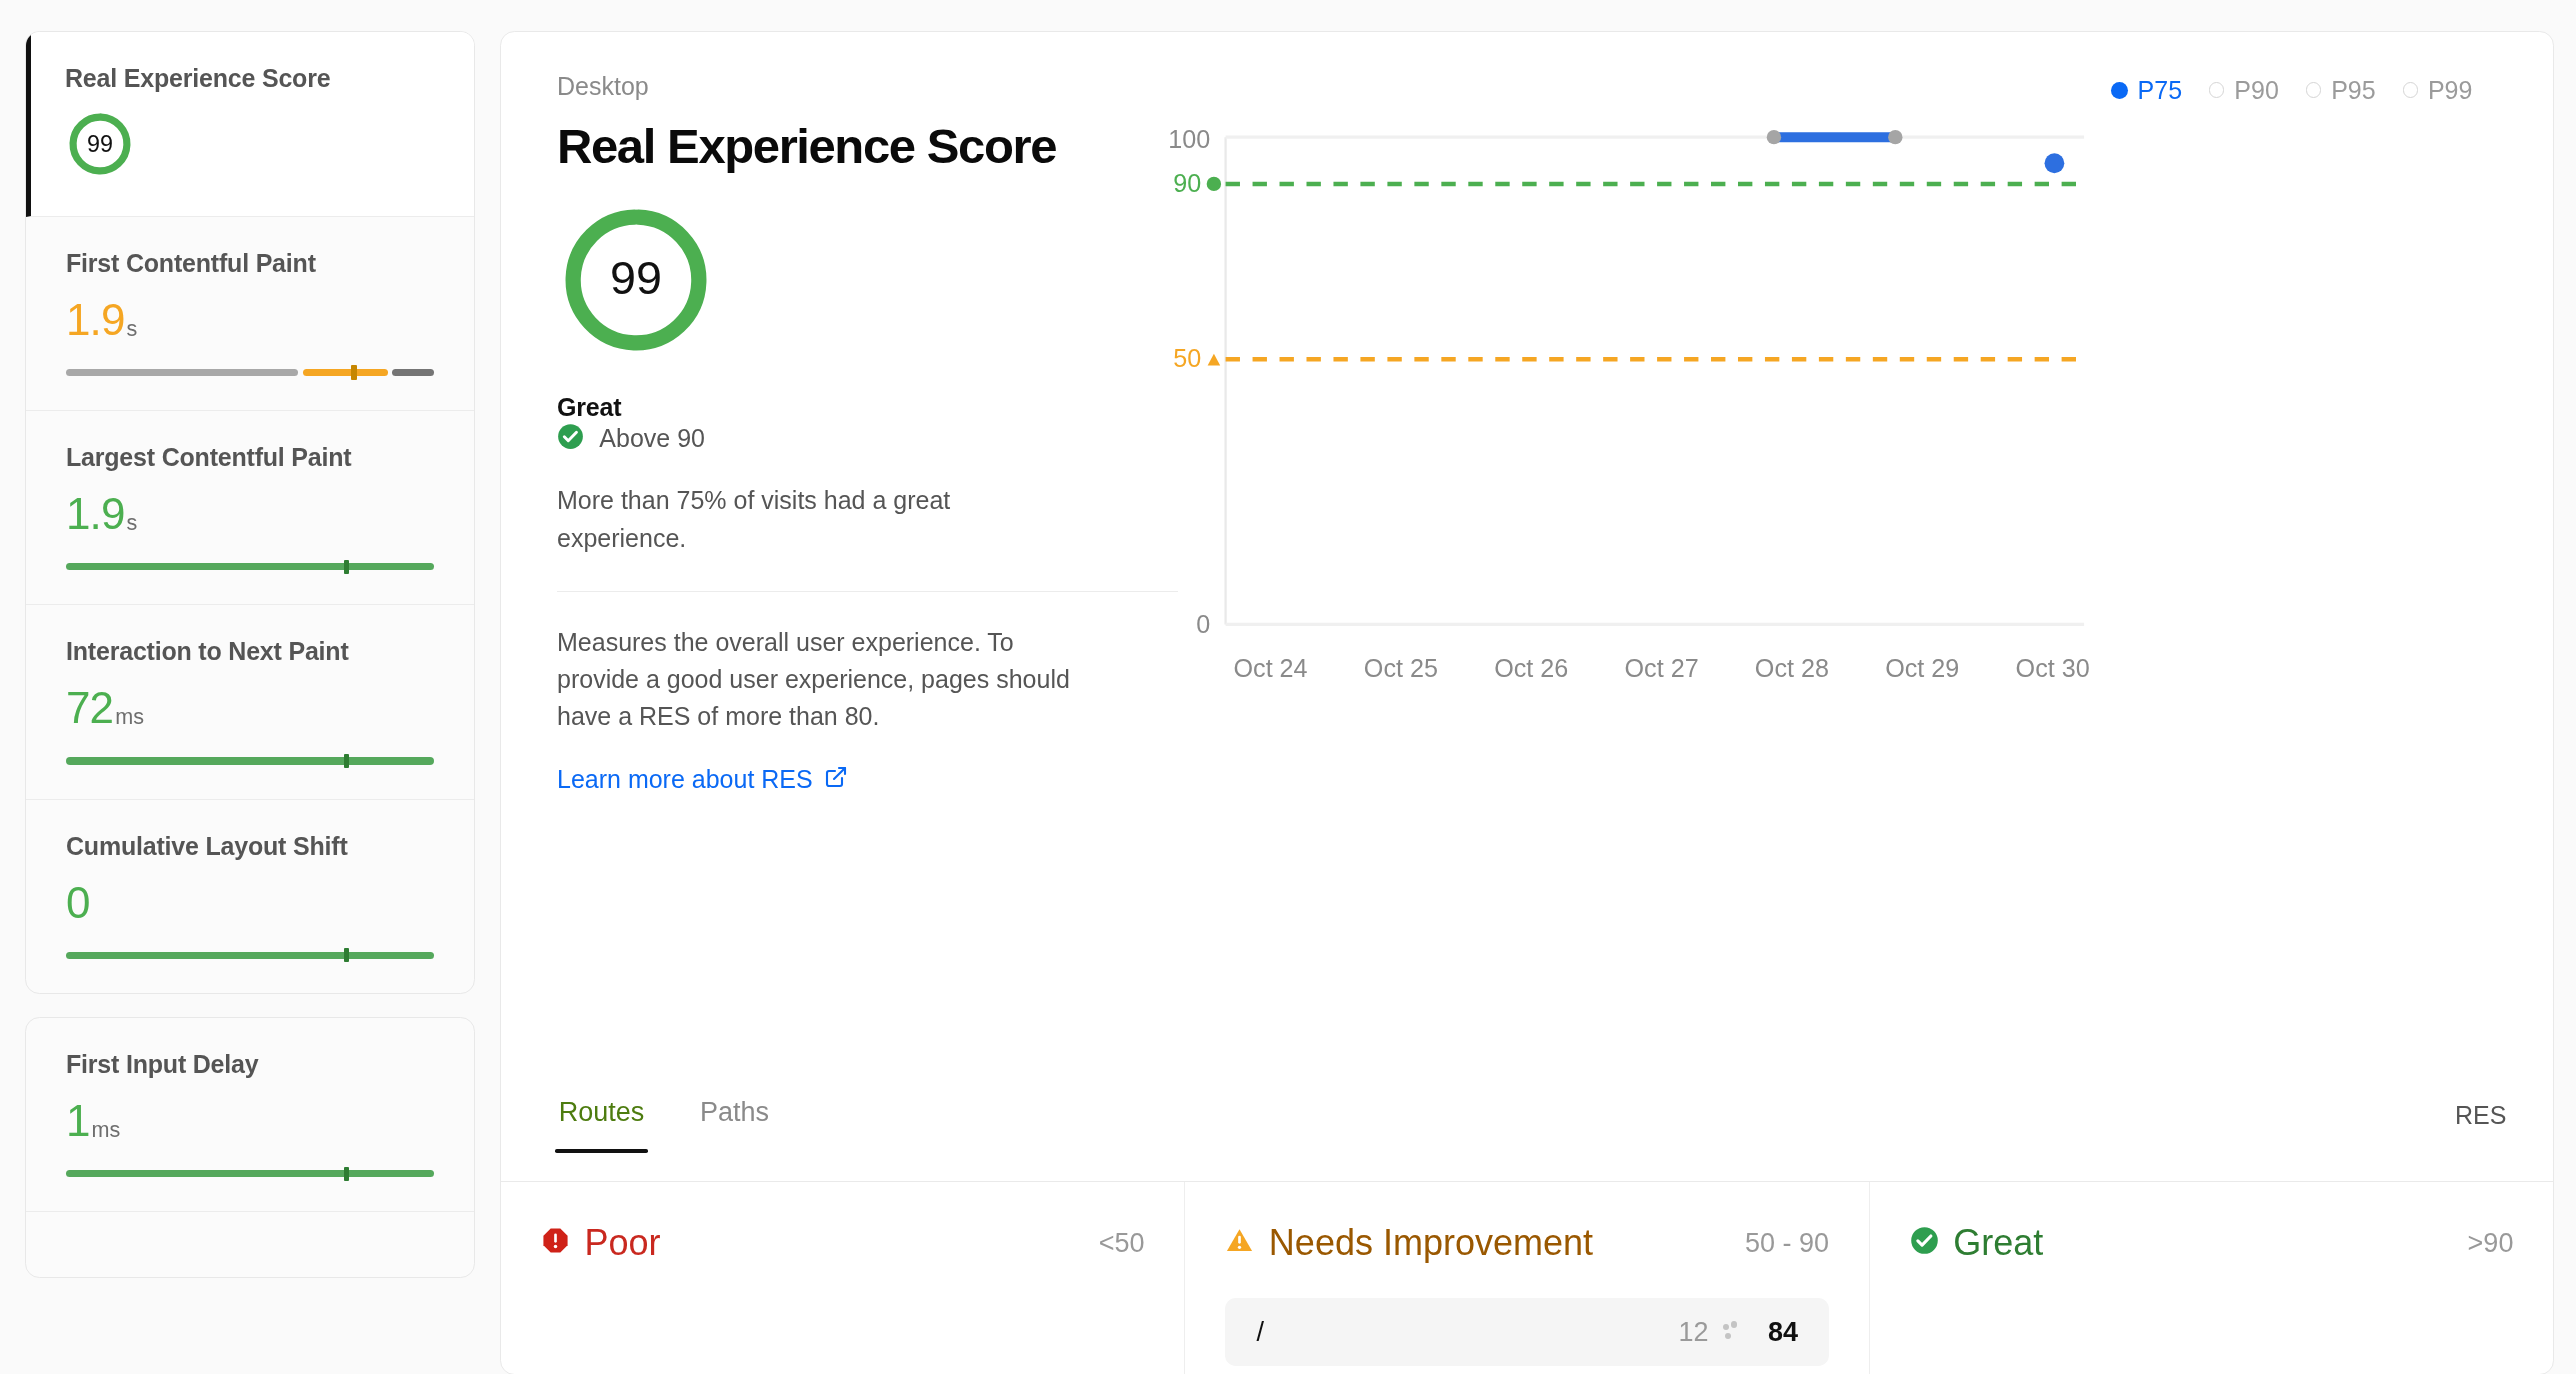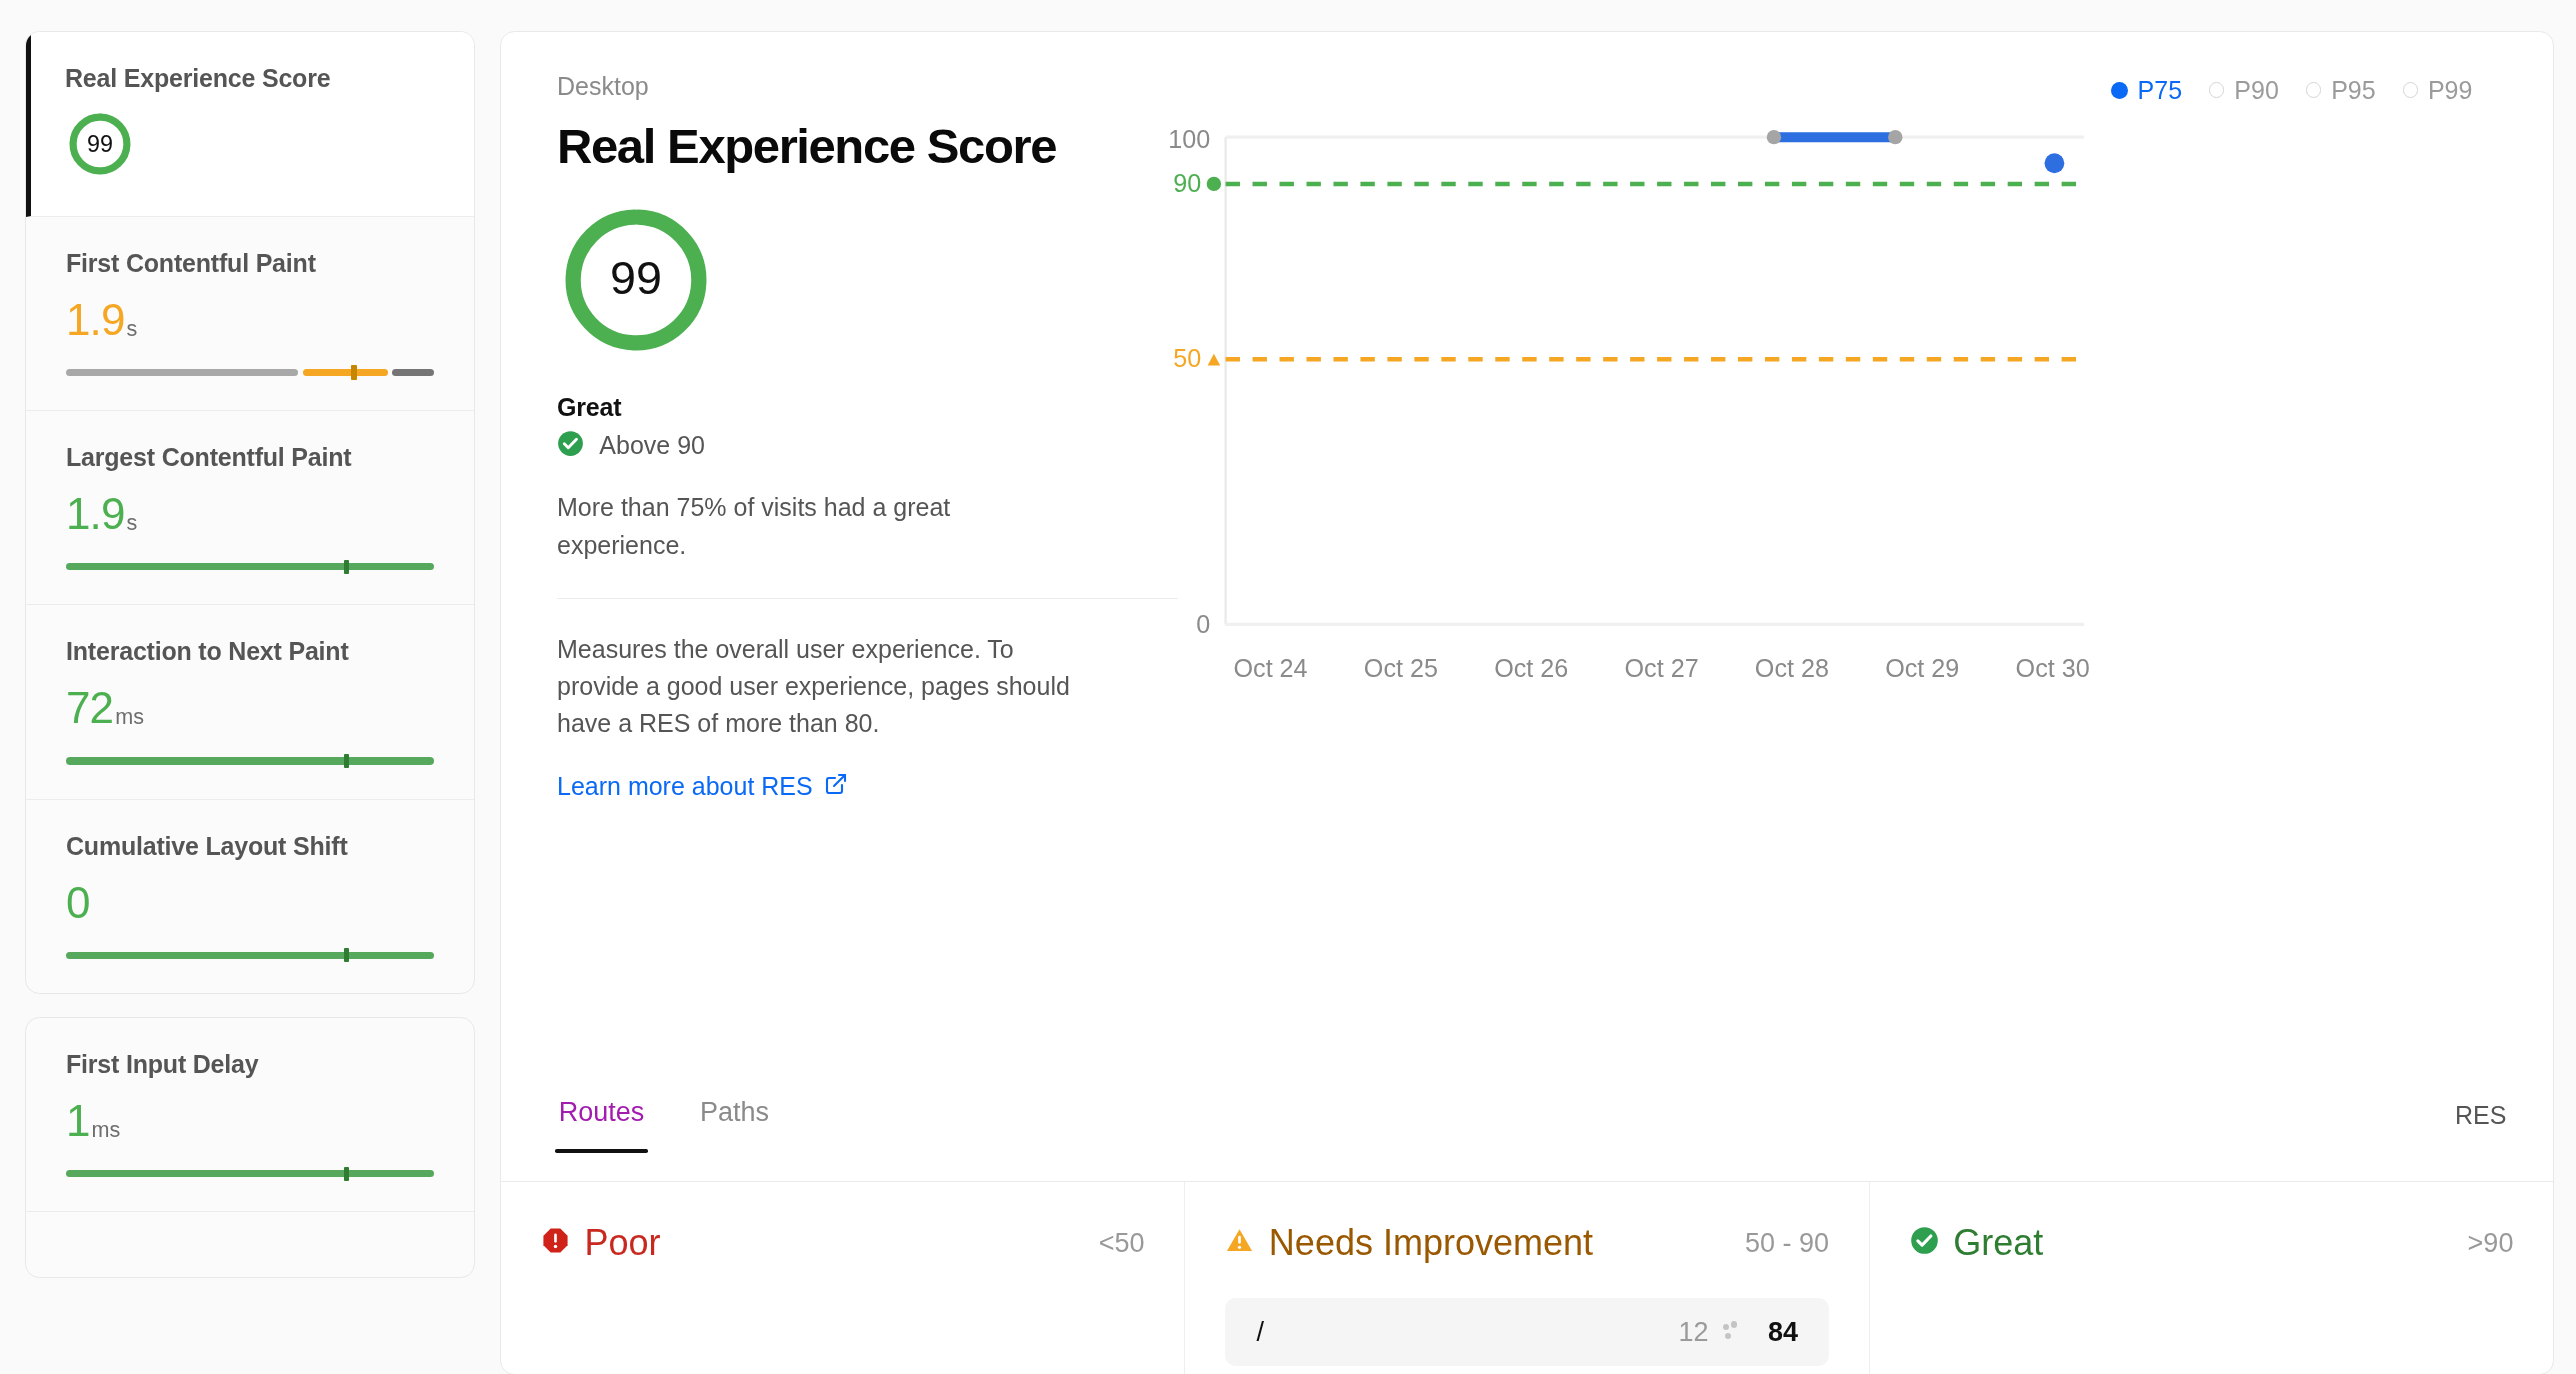--- a/index.html
+++ b/index.html
@@ -77,21 +77,21 @@
 
   .main-top { display: flex; padding: 40px 0 0 0; }
   .main-left { width: 630px; padding: 0 54px 0 56px; }
   .device-label { font-size: 25px; color: #8a8a8a; font-weight: 400; }
   .main-h1 {
     font-size: 49px; font-weight: 700; color: #0a0a0a;
     letter-spacing: -1.4px; margin-top: 20px; line-height: 1.05;
   }
   .gauge-lg { margin-top: 29px; }
   .verdict { font-size: 25px; font-weight: 700; color: #111; margin-top: 31px; letter-spacing: -0.2px;}
-  .verdict-row { display: flex; align-items: center; gap: 15.3px; margin-top: 8px; }
+  .verdict-row { display: flex; align-items: center; gap: 15.3px; margin-top: 1px; }
   .verdict-sub { font-size: 25px; color: #555; }
   .desc { font-size: 25px; color: #555; line-height: 1.49; margin-top: 29px; max-width: 670px; }
   .hr { height: 0.9px; background: #ececec; margin: 34px 0 0 0; width: 621px; }
   .desc2 { font-size: 25px; color: #555; line-height: 1.49; margin-top: 32px; max-width: 670px; }
   .learn {
     display: inline-flex; align-items: center; gap: 10.8px;
     color: #0a69f5; font-size: 25px; margin-top: 29px; text-decoration: none;
   }
 
   .main-right { flex: 1 1 auto; position: relative; padding-right: 0; }
@@ -127,21 +127,21 @@
   .tabs-row {
     position: absolute; left: 0; right: 0; top: 1060px;
     border-bottom: 0.9px solid #eaeaea;
     padding-left: 56px; height: 90px;
     display: flex; align-items: flex-start; gap: 0;
   }
   .tab {
     font-size: 27px; color: #8a8a8a; padding: 5.4px 1.8px 25px 1.8px; margin-right: 52px;
     position: relative; cursor: pointer;
   }
-  .tab.active { color: #a21caf; font-weight: 400; }
+  .tab.active { color: #4d7c0f; font-weight: 400; }
   .tab.active::after {
     content: ""; position: absolute; left: -1.8px; right: -1.8px; bottom: 0;
     height: 4.5px; background: #111; border-radius: 1.8px;
   }
   .res-col-head {
     position: absolute; right: 47px; top: 9px;
     font-size: 25px; color: #555;
   }
 
   

